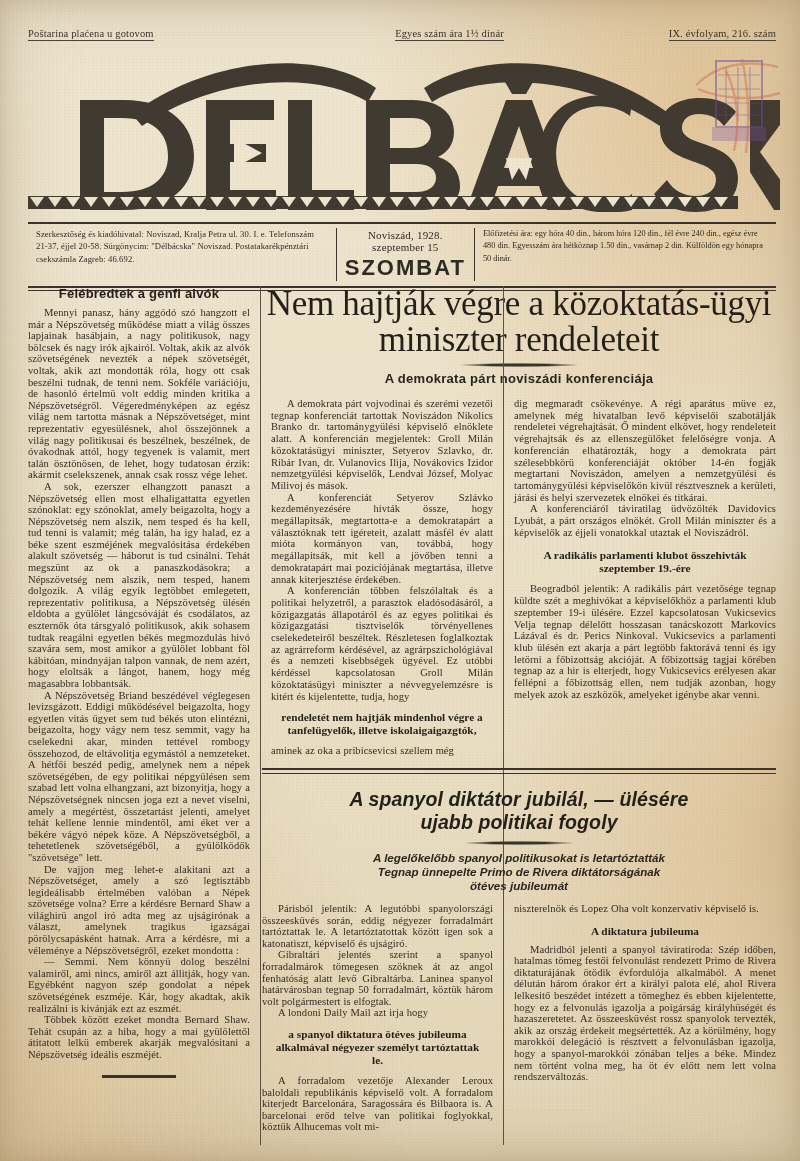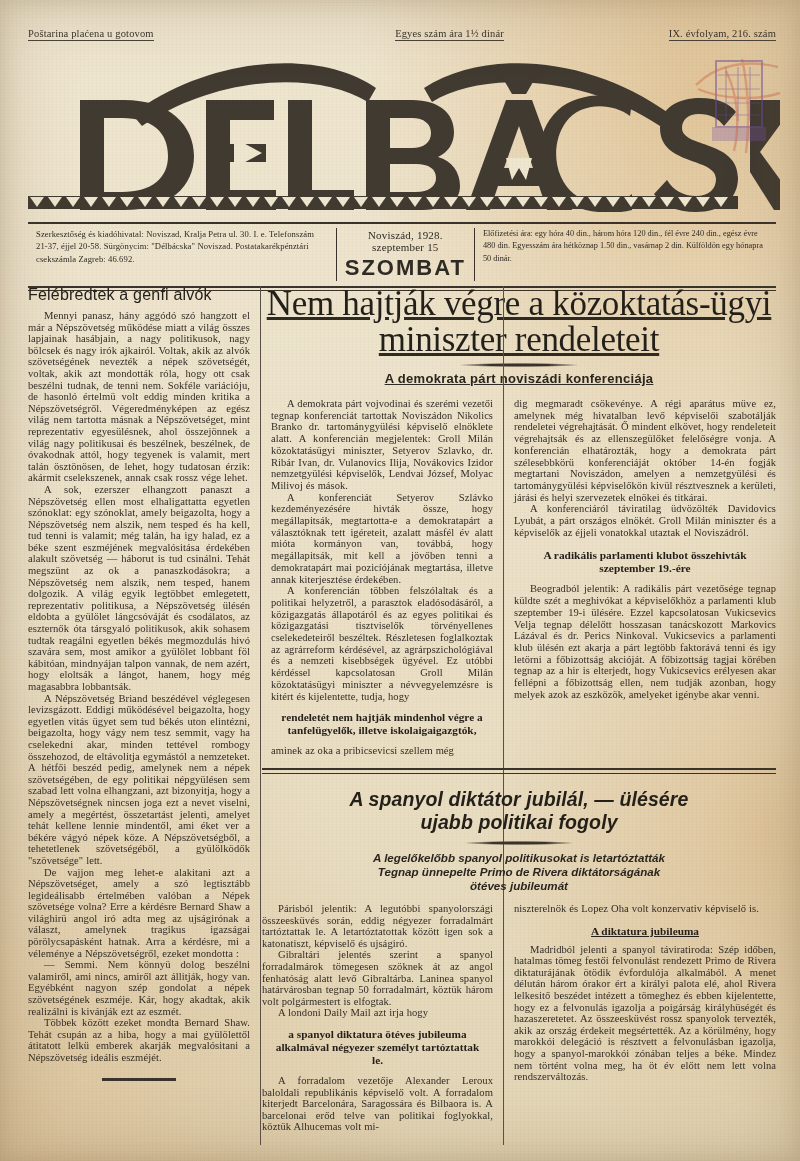--- a/index.html
+++ b/index.html
@@ -114,22 +114,23 @@
     top: 286px; left: 28px; right: 24px; bottom: 16px;
     display: flex;
   }
   .col { position: relative; }
   .col-left   { width: 222px; padding-right: 10px; }
   .col-mid    { flex: 1; padding: 0 10px; border-left: 1px solid #5a5146; border-right: 1px solid #5a5146; }
   .col-right  { width: 262px; padding-left: 10px; }
 
   .col-head-left {
     font-family: "Liberation Sans", sans-serif;
-    font-weight: normal;
-    font-size: 16px;
+    font-weight: bold;
+    font-size: 13px;
+    text-align: center;
     letter-spacing: .2px;
     margin: 0 0 6px 0;
     color: #231f19;
   }
 
   p.body {
     margin: 0;
     text-align: justify;
     text-indent: 16px;
     font-size: 10.6px;
@@ -148,21 +149,20 @@
     border-top: 3px solid #3a332b;
     margin: 14px auto 10px auto;
   }
 
   
   .headline-wrap {
     position: absolute;
     top: 286px; left: 262px; right: 24px;
     height: 106px;
     text-align: center;
-    text-decoration: underline;
   }
   h1.headline {
     margin: 0;
     font-family: "Liberation Serif", serif;
     font-weight: normal;
     font-size: 35px;
     line-height: 36px;
     letter-spacing: -0.3px;
     color: #231f19;
   }
@@ -233,21 +233,20 @@
   .s2-left { flex: 1; padding-right: 10px; border-right: 1px solid #5a5146; }
   .s2-right { width: 262px; padding-left: 10px; }
 
   .minihead {
     font-family: "Liberation Serif", serif;
     font-weight: bold;
     font-size: 11.3px;
     text-align: center;
     margin: 10px 0 7px 0;
     color: #241f1a;
-    text-decoration: underline;
   }
 </style>
 </head>
 <body>
 
 <div class="page">
 
   <div class="topbar">
     <div class="cell c1"><span>Poštarina plaćena u gotovom</span></div>
     <div class="cell c2"><span>Egyes szám ára 1½ dinár</span></div>

